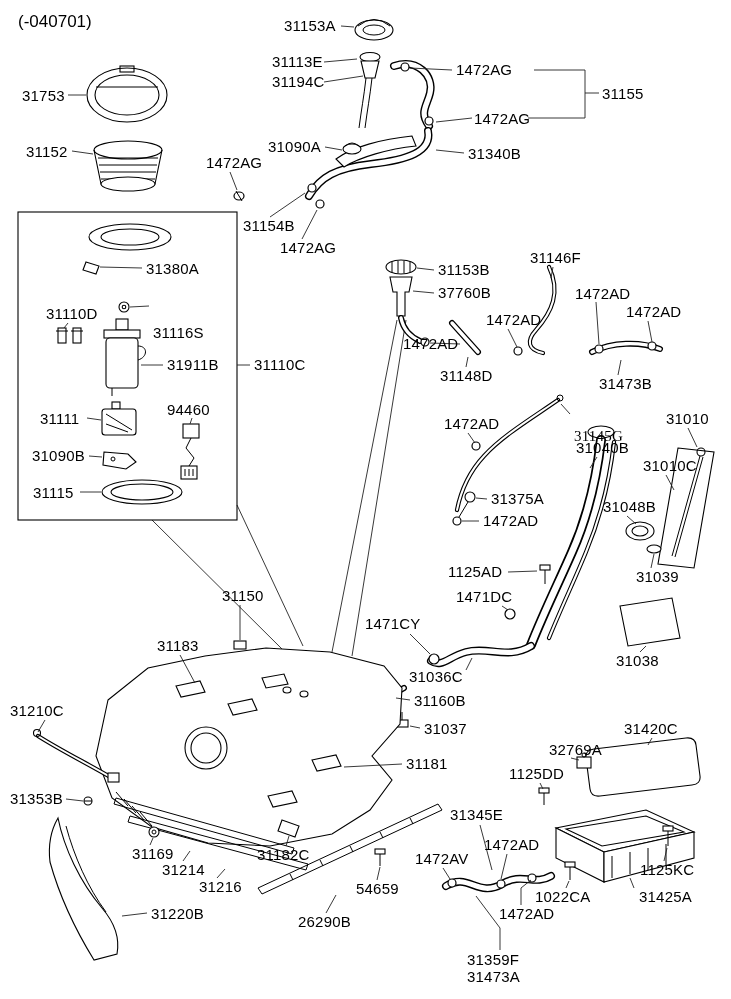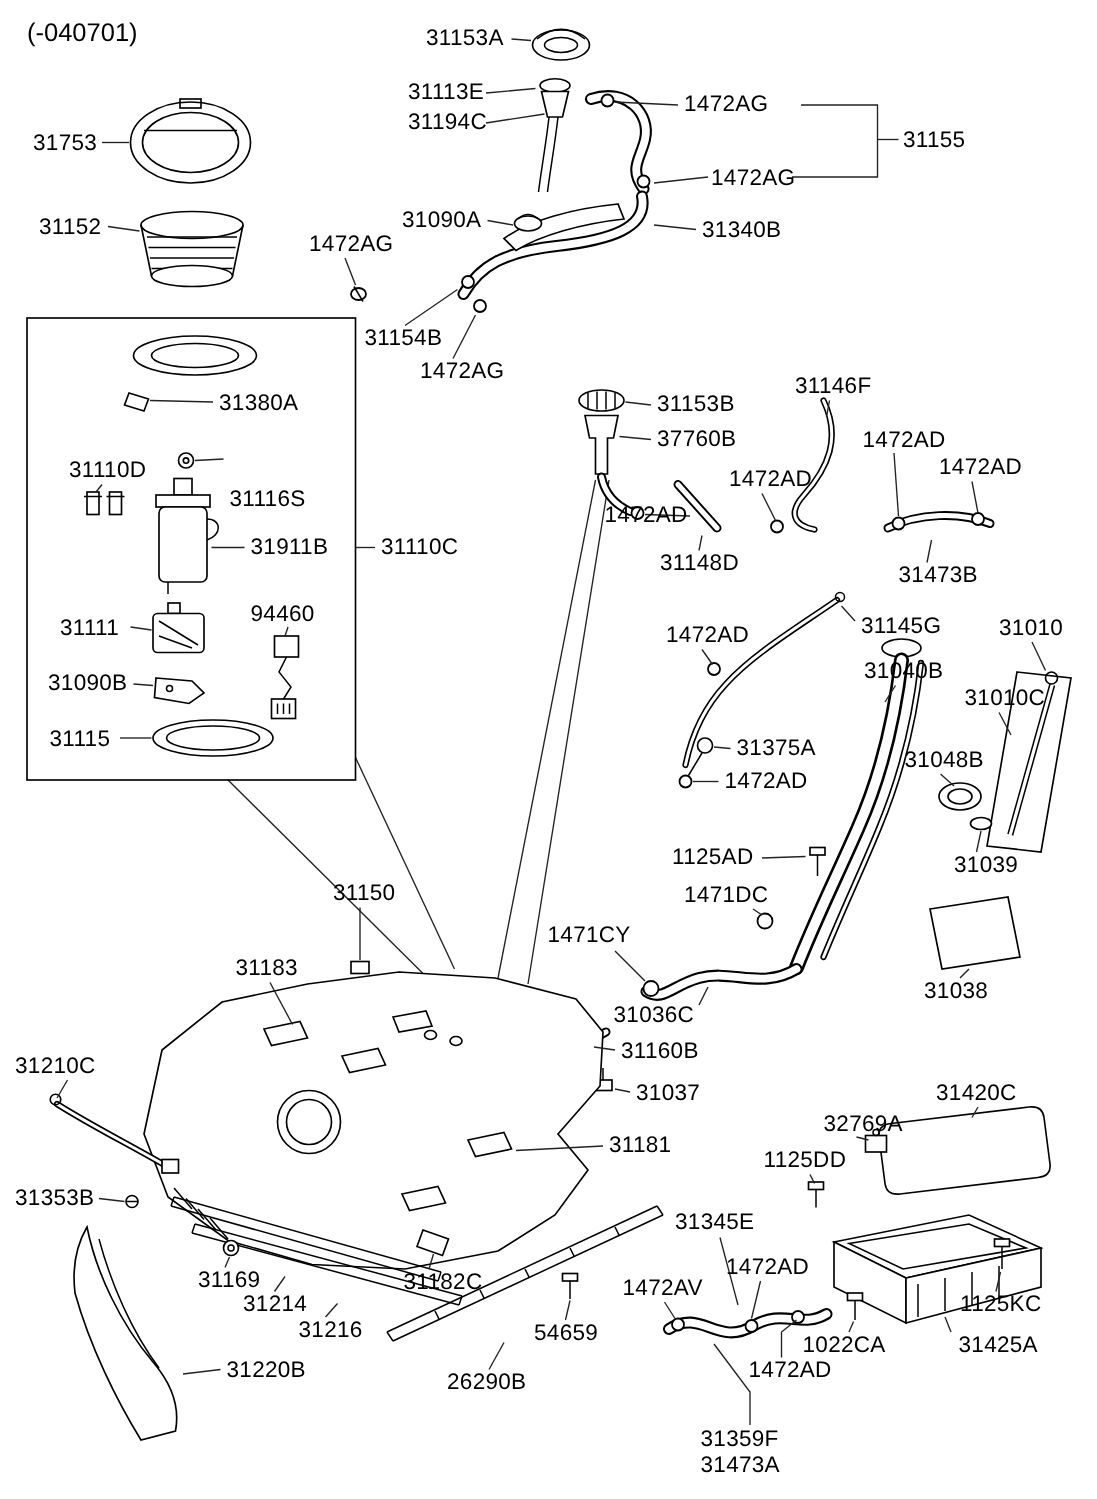--- a/index.html
+++ b/index.html
@@ -424,21 +424,21 @@
       <div class="part-label" style="left: 33px; top: 485px; text-align: center;">31115</div>
       <div class="part-label" style="left: 438px; top: 262px;">31153B</div>
       <div class="part-label" style="left: 530px; top: 250px;">31146F</div>
       <div class="part-label" style="left: 438px; top: 285px;">37760B</div>
       <div class="part-label" style="left: 575px; top: 286px;">1472AD</div>
       <div class="part-label" style="left: 626px; top: 304px;">1472AD</div>
       <div class="part-label" style="left: 486px; top: 312px;">1472AD</div>
       <div class="part-label" style="left: 403px; top: 336px;">1472AD</div>
       <div class="part-label" style="left: 440px; top: 368px;">31148D</div>
       <div class="part-label" style="left: 599px; top: 376px;">31473B</div>
-      <div class="part-label" style="left: 574px; top: 410px;">31145G</div>
+      <div class="part-label" style="left: 574px; top: 428px; font-family: Liberation Serif, serif;">31145G</div>
       <div class="part-label" style="left: 666px; top: 411px;">31010</div>
       <div class="part-label" style="left: 444px; top: 416px;">1472AD</div>
       <div class="part-label" style="left: 576px; top: 440px;">31040B</div>
       <div class="part-label" style="left: 643px; top: 458px;">31010C</div>
       <div class="part-label" style="left: 491px; top: 491px;">31375A</div>
       <div class="part-label" style="left: 603px; top: 499px;">31048B</div>
       <div class="part-label" style="left: 483px; top: 513px;">1472AD</div>
       <div class="part-label" style="left: 448px; top: 564px;">1125AD</div>
       <div class="part-label" style="left: 636px; top: 569px;">31039</div>
       <div class="part-label" style="left: 456px; top: 589px;">1471DC</div>
@@ -452,21 +452,21 @@
       <div class="part-label" style="left: 10px; top: 703px;">31210C</div>
       <div class="part-label" style="left: 406px; top: 756px;">31181</div>
       <div class="part-label" style="left: 624px; top: 721px;">31420C</div>
       <div class="part-label" style="left: 549px; top: 742px;">32769A</div>
       <div class="part-label" style="left: 509px; top: 766px;">1125DD</div>
       <div class="part-label" style="left: 10px; top: 791px;">31353B</div>
       <div class="part-label" style="left: 450px; top: 807px;">31345E</div>
       <div class="part-label" style="left: 484px; top: 837px;">1472AD</div>
       <div class="part-label" style="left: 132px; top: 846px;">31169</div>
       <div class="part-label" style="left: 162px; top: 862px;">31214</div>
-      <div class="part-label" style="left: 269px; top: 847px;">31182C</div>
+      <div class="part-label" style="left: 257px; top: 847px;">31182C</div>
       <div class="part-label" style="left: 415px; top: 851px;">1472AV</div>
       <div class="part-label" style="left: 199px; top: 879px;">31216</div>
       <div class="part-label" style="left: 356px; top: 881px;">54659</div>
       <div class="part-label" style="left: 535px; top: 889px;">1022CA</div>
       <div class="part-label" style="left: 607px; top: 889px; margin-left: 32px;">31425A</div>
       <div class="part-label" style="left: 640px; top: 862px;">1125KC</div>
       <div class="part-label" style="left: 151px; top: 906px;">31220B</div>
       <div class="part-label" style="left: 298px; top: 914px;">26290B</div>
       <div class="part-label" style="left: 499px; top: 906px;">1472AD</div>
       <div class="part-label" style="left: 467px; top: 952px;">31359F</div>

